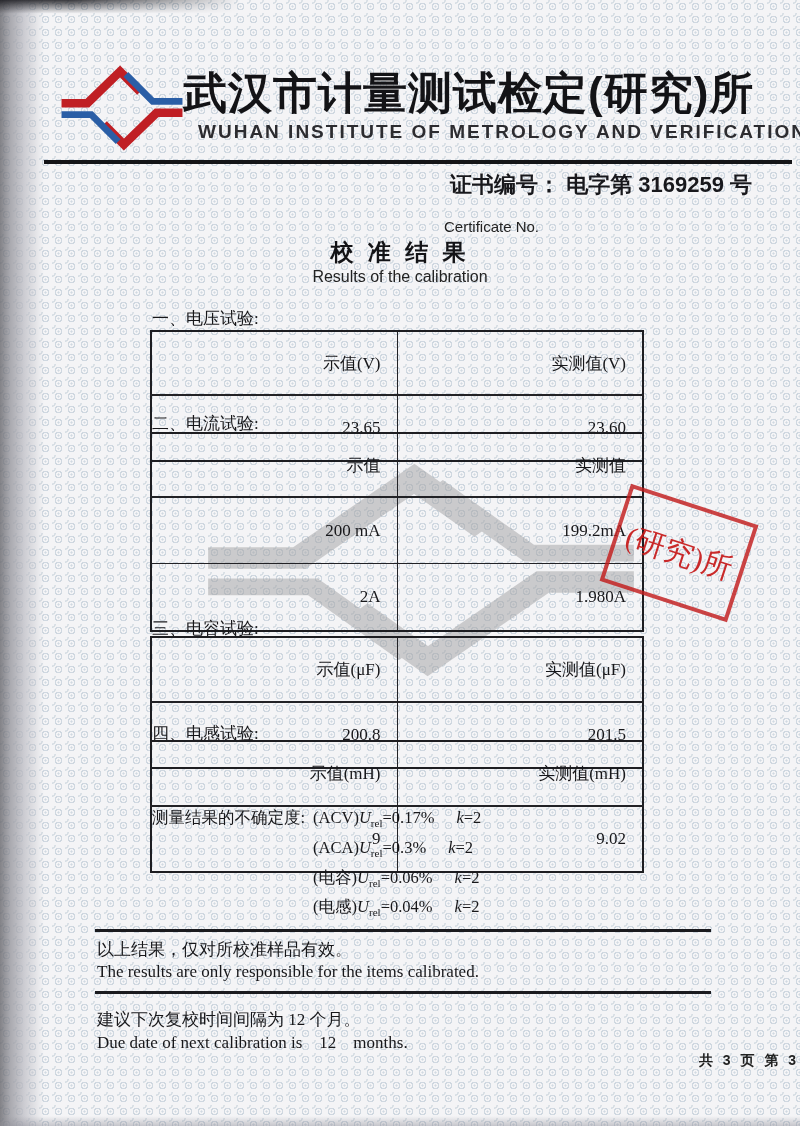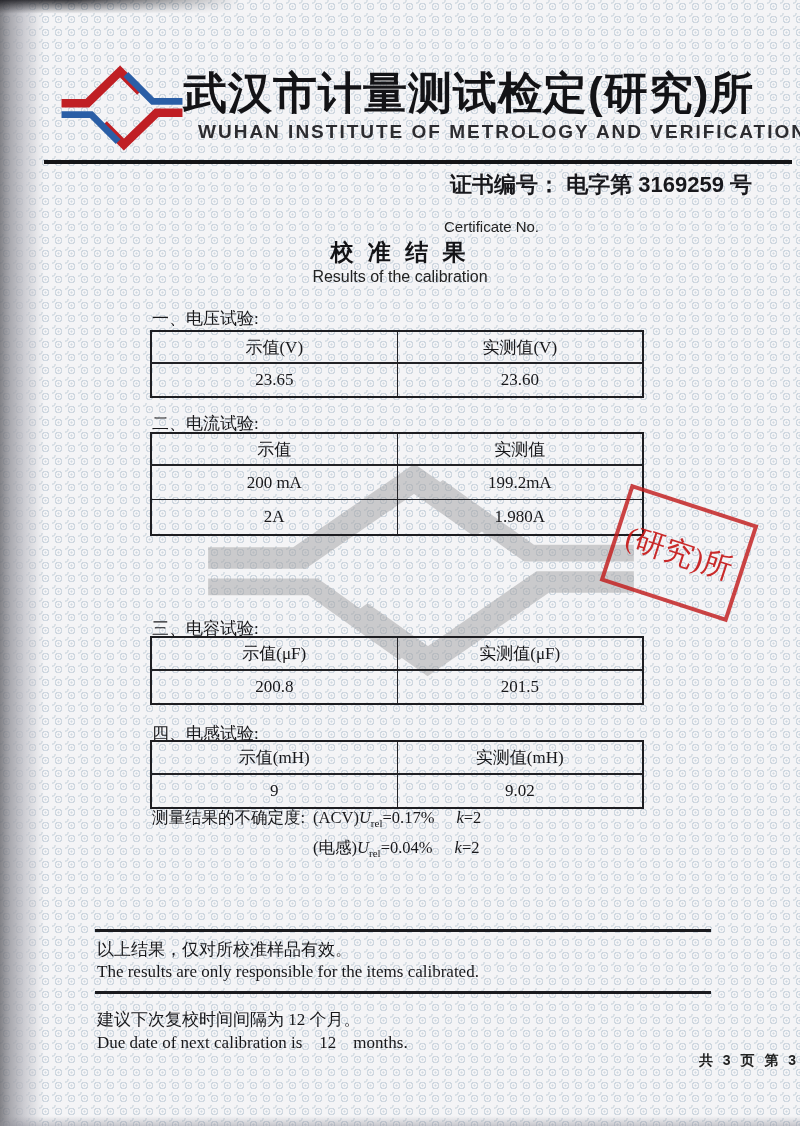--- a/index.html
+++ b/index.html
@@ -39,21 +39,21 @@
     font-family:"Liberation Sans","DejaVu Sans",sans-serif;font-size:15px;color:#222;margin-top:24px;}
   
   .title-cn{left:0;top:237px;width:800px;text-align:center;z-index:2;
     font-family:"Liberation Sans","DejaVu Sans",sans-serif;font-weight:700;font-size:23px;letter-spacing:4px;color:#131316;}
   .title-en{left:0;top:268px;width:800px;text-align:center;z-index:2;
     font-family:"Liberation Sans","DejaVu Sans",sans-serif;font-size:16px;color:#222;}
   
   .sec-head{left:152px;z-index:2;font-size:17px;white-space:nowrap;color:#17171a;}
   .tbl{position:absolute;left:150px;width:494px;border-collapse:collapse;z-index:2;
     font-size:17px;color:#17171a;table-layout:fixed;}
-  .tbl td{border:1.6px solid #222226;text-align:center;padding:0;background:transparent;}
+  .tbl td{border:1.6px solid #222226;text-align:right;padding:16px;background:transparent;}
   .tbl tr.hd td{border-bottom-width:2.6px;}
   .tbl{border:2px solid #1d1d21;}
   
   .watermark{left:198px;top:450px;width:446px;height:240px;z-index:1;opacity:.5;}
   
   .stamp{left:612px;top:502px;width:126px;height:94px;z-index:5;
     border:4px solid rgba(194,28,28,.82);transform:rotate(18deg);
     display:flex;align-items:center;justify-content:center;}
   .stamp span{font-size:30px;color:rgba(198,24,24,.92);white-space:nowrap;
     font-family:"Liberation Serif","DejaVu Serif",serif;}
@@ -163,20 +163,22 @@
       <td style="height:32px">9</td>
       <td>9.02</td>
     </tr>
   </tbody>
     </table>
 
   <div class="abs unc">
     <div class="unc-label">测量结果的不确定度:</div>
     <div>
       <div class="unc-line"><span>(ACV)</span><i>U</i><sub>rel</sub><span>=0.17%</span><span class="kgap"></span><i>k</i><span>=2</span></div>
+      <div class="unc-line"><span>(ACA)</span><i>U</i><sub>rel</sub><span>=0.3%</span><span class="kgap"></span><i>k</i><span>=2</span></div>
+      <div class="unc-line"><span>(电容)</span><i>U</i><sub>rel</sub><span>=0.06%</span><span class="kgap"></span><i>k</i><span>=2</span></div>
       <div class="unc-line"><span>(电感)</span><i>U</i><sub>rel</sub><span>=0.04%</span><span class="kgap"></span><i>k</i><span>=2</span></div>
     </div>
   </div>
 
   <div class="abs rule" style="top:929px"></div>
   <div class="abs note" style="top:938px">以上结果，仅对所校准样品有效。</div>
   <div class="abs note" style="top:962px">The results are only responsible for the items calibrated.</div>
   <div class="abs rule" style="top:991px"></div>
   <div class="abs note" style="top:1008px">建议下次复校时间间隔为 12 个月。</div>
   <div class="abs note" style="top:1033px">Due date of next calibration is    12    months.</div>

